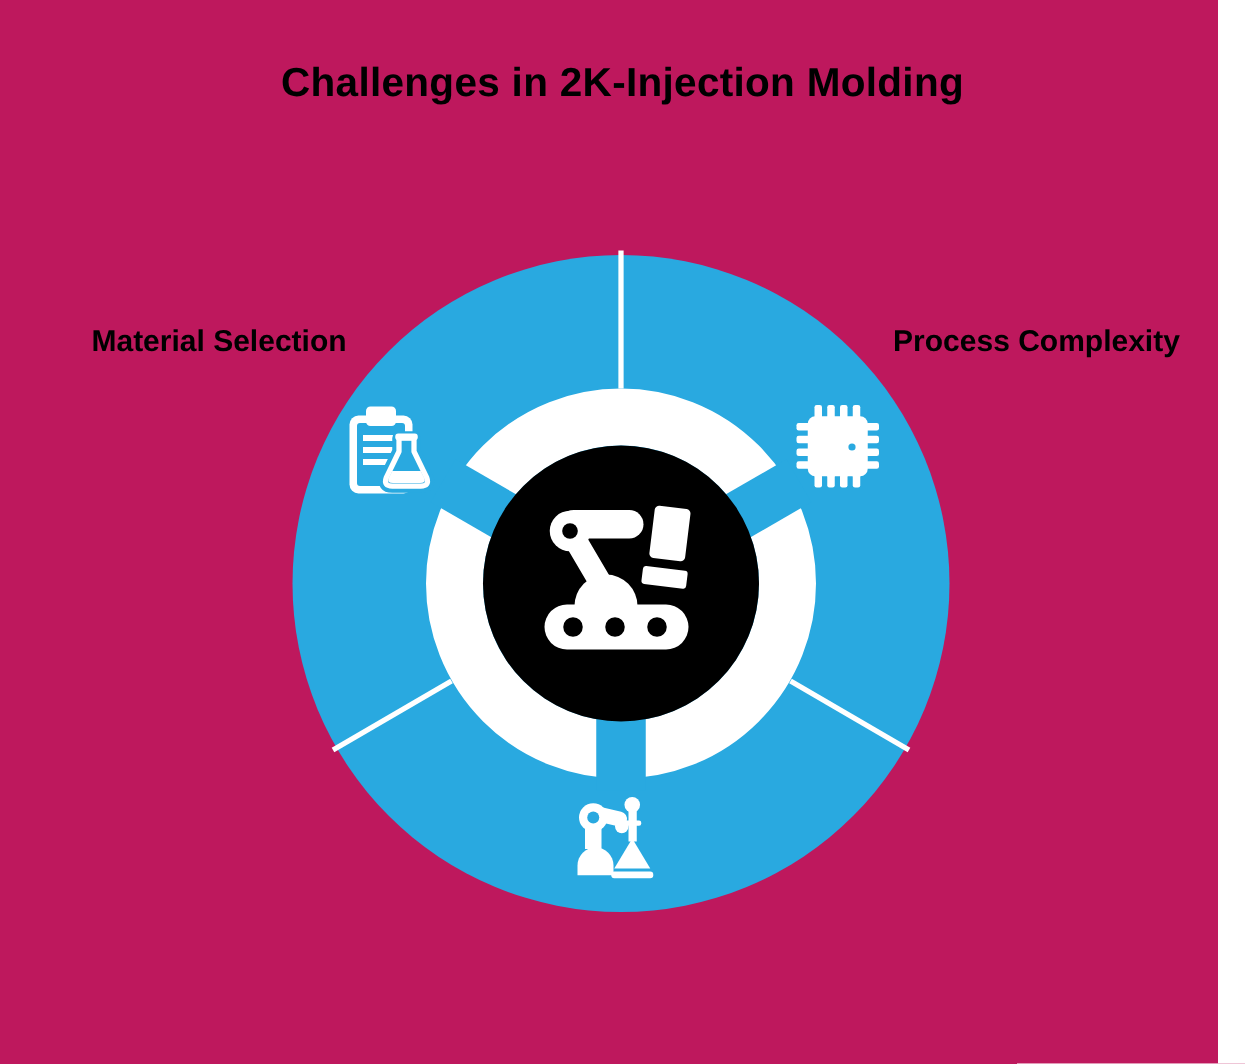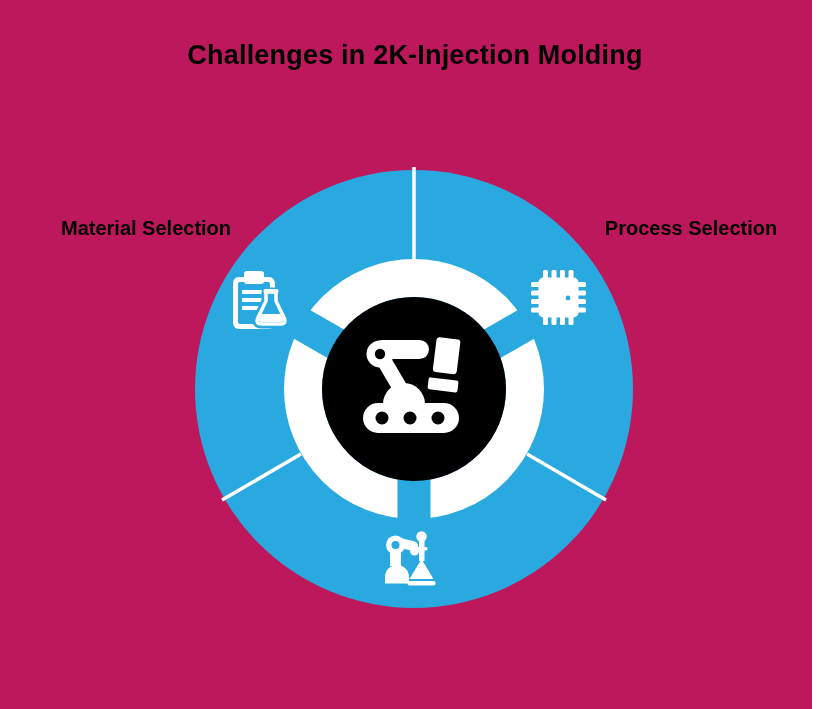--- a/index.html
+++ b/index.html
@@ -116,15 +116,15 @@
       <circle cx="10.5" cy="17" r="4" fill="#29A9E0"></circle>
       <circle cx="36.5" cy="8.5" r="5.2" fill="#ffffff"></circle>
       <rect x="34" y="10" width="5.5" height="23" fill="#ffffff"></rect>
       <rect x="30.5" y="19" width="12" height="3.5" rx="1.5" fill="#ffffff"></rect>
       <path d="M36.5 31 L48.5 51 L24.5 51 Z" fill="#ffffff"></path>
       <rect x="22.5" y="53" width="28" height="4.5" rx="2" fill="#ffffff"></rect>
     </g>
   </svg>
 
   <div class="seg-label" id="label-material">Material Selection</div>
-  <div class="seg-label" id="label-process">Process Selection</div>
+  <div class="seg-label" id="label-process">Process Complexity</div>
 
 </div>
 
 </body></html>

